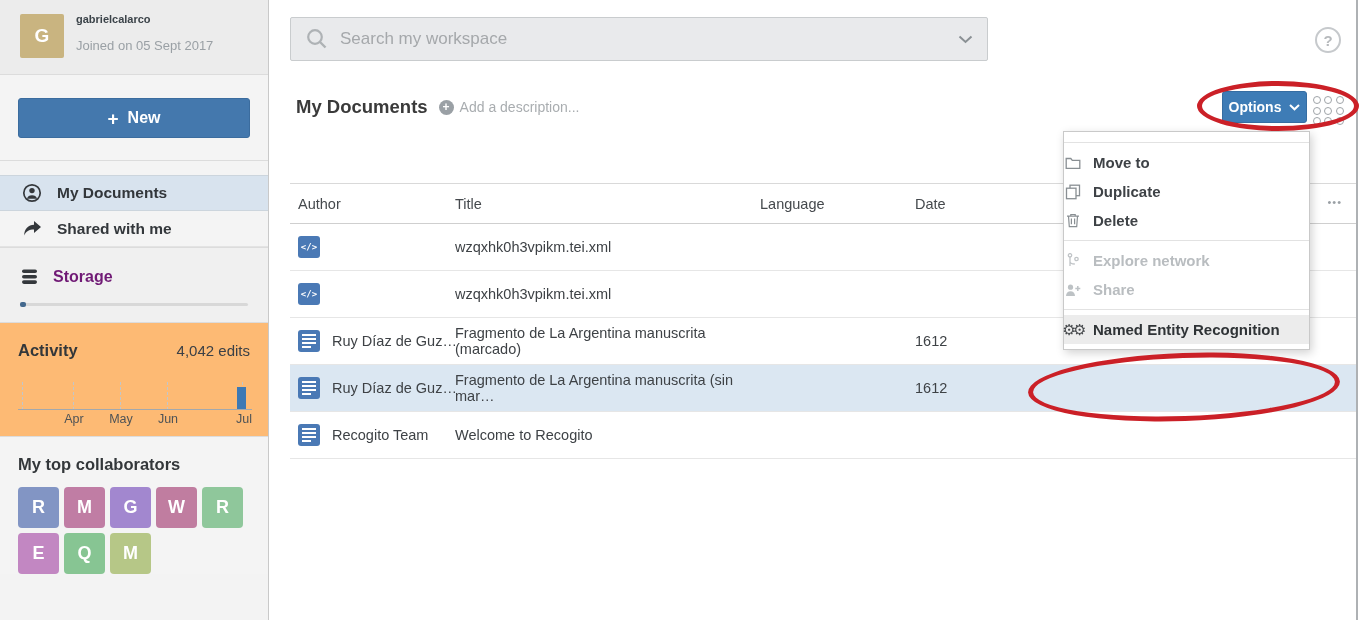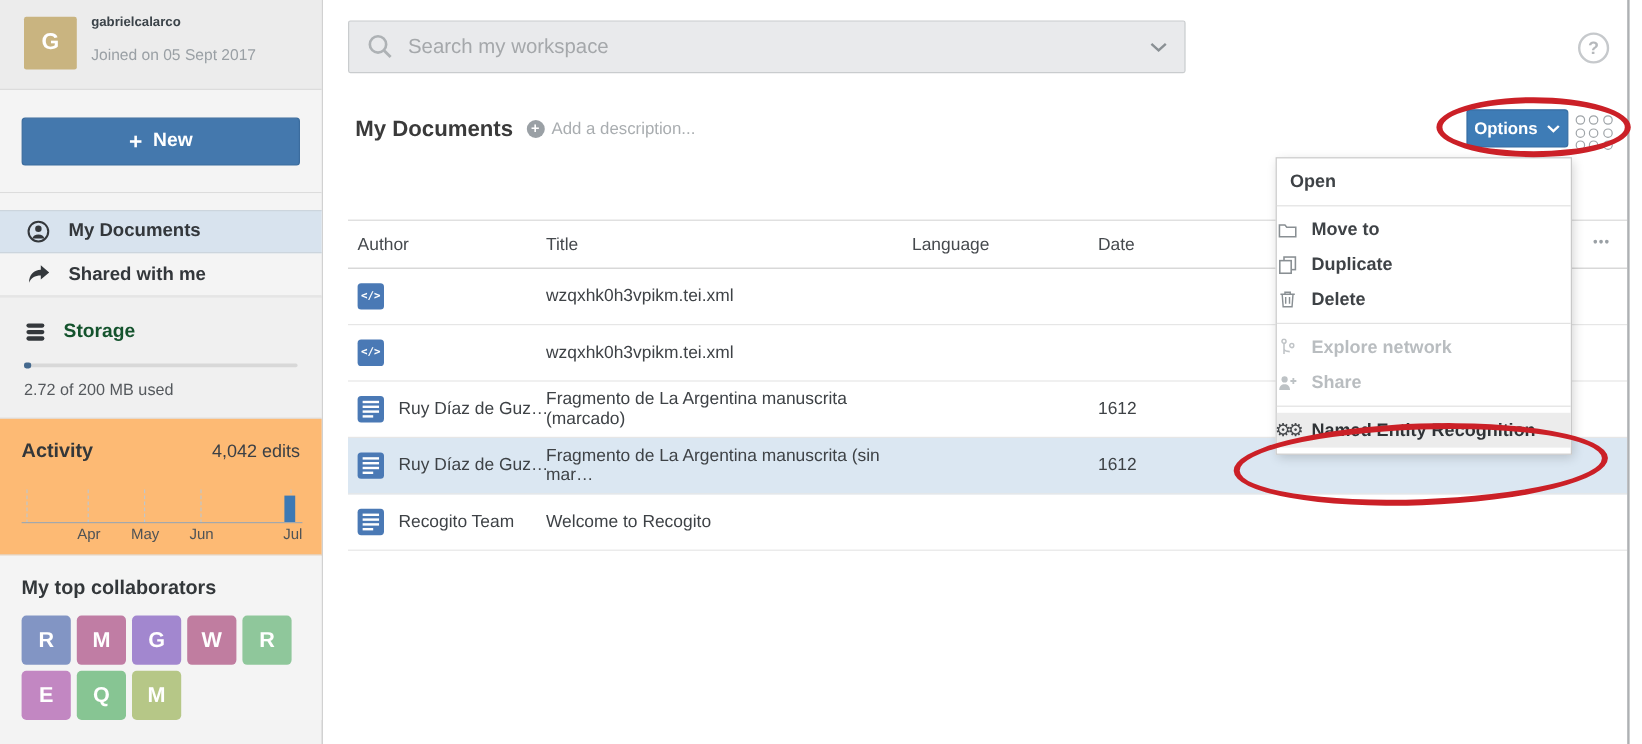--- a/index.html
+++ b/index.html
@@ -25,21 +25,21 @@
   .btn-new .plus { font-size:19px; font-weight:bold; line-height:1; }
 
   .nav-box { padding:14px 0 0 0; background:#f4f4f4; }
   .nav-item { height:36px; display:flex; align-items:center; padding-left:22px; gap:15px;
               font-size:15.5px; font-weight:600; color:#33373b; cursor:pointer;
               border-bottom:1px solid #e3e3e3; }
   .nav-item.active { background:#d8e3ee; border-top:1px solid #ccd5dd; border-bottom:1px solid #ccd5dd; }
   .nav-item svg { flex:0 0 auto; }
 
   .storage-box { padding:20px 20px 16px 20px; background:#f0f0f0; }
-  .sb-head { display:flex; align-items:center; gap:14px; font-size:16px; font-weight:bold; color:#14532d; }
+  .sb-head { display:flex; align-items:center; gap:14px; font-size:16px; font-weight:bold; color:#701a75; }
   .progress { margin-top:17px; height:3px; background:#d8d8d8; border-radius:2px; position:relative; }
   .progress .fill { position:absolute; left:0; top:-1px; height:5px; background:#44698e; border-radius:2px; }
   .usage { margin-top:11px; font-size:13.5px; color:#55595d; }
 
   .activity-box { padding:18px 18px 10px 18px; background:#fdba74; }
   .activity-head { display:flex; justify-content:space-between; align-items:baseline; }
   .activity-title { font-size:16.5px; font-weight:bold; color:#33373a; }
   .activity-edits { font-size:15px; color:#3b4046; }
   .chart { position:relative; width:234px; height:52px; margin-top:14px; }
   .chart .baseline { position:absolute; left:0; right:0; bottom:16px; border-top:1px solid #a3a8ac; }
@@ -161,21 +161,20 @@
         <svg width="19" height="18" viewBox="0 0 19 18">
           <rect x="2" y="1.5" width="15" height="3.6" rx="1.8" fill="#34383c"></rect>
           <rect x="2" y="6.9" width="15" height="3.6" rx="1.8" fill="#34383c"></rect>
           <rect x="2" y="12.3" width="15" height="3.6" rx="1.8" fill="#34383c"></rect>
         </svg>
         <span>Storage</span>
       </div>
       <div class="progress">
         <div class="fill" style="width:6px"></div>
       </div>
-      <div class="usage">2.72 of 200 MB used</div>
     </div>
 
     <div class="sb-section activity-box">
       <div class="activity-head">
         <span class="activity-title">Activity</span>
         <span class="activity-edits">4,042 edits</span>
       </div>
       <div class="chart">
         <div class="gline" style="left:4px"></div>
         <div class="gline" style="left:55px"></div>
@@ -331,23 +330,20 @@
           <span class="author-txt">Recogito Team</span>
         </span>
         <span>Welcome to Recogito</span>
         <span></span>
         <span></span>
         <span></span>
       </div>
     </div>
 
     <div class="menu">
-      <div class="menu-item no-icon">
-        <span>Open</span>
-      </div>
       <div class="menu-divider"></div>
       <div class="menu-item">
         <span class="micon">
           <svg width="16" height="14" viewBox="0 0 16 14">
               <path d="M1.2 2.5 h4.6 l1.5 1.8 h7.5 v8 h-13.6 z" fill="none" stroke="#898f93" stroke-width="1.3"></path>
             </svg>
         </span>
         <span>Move to</span>
       </div>
       <div class="menu-item">

